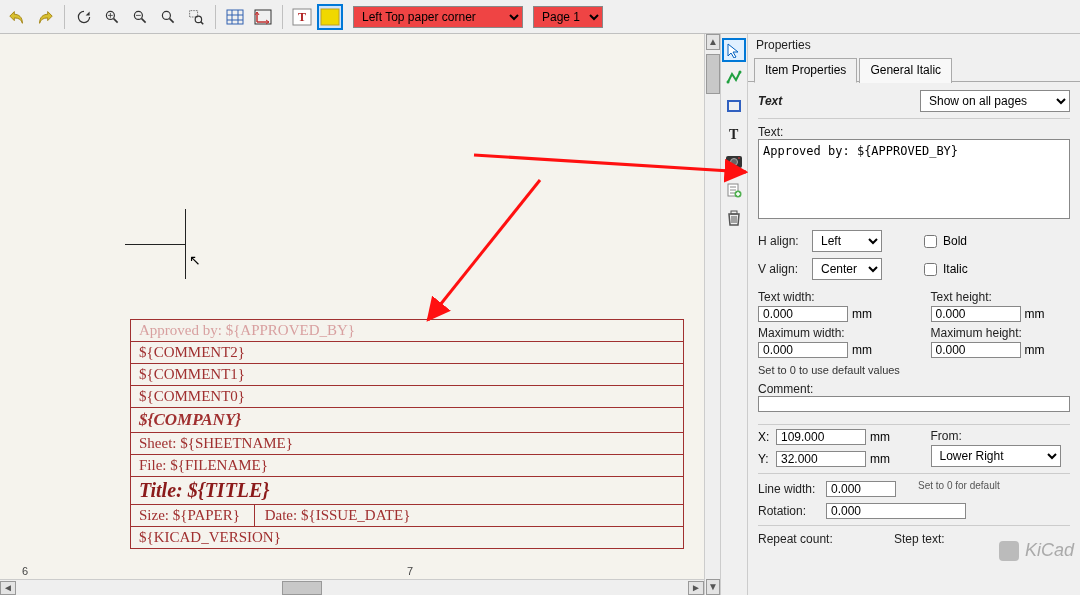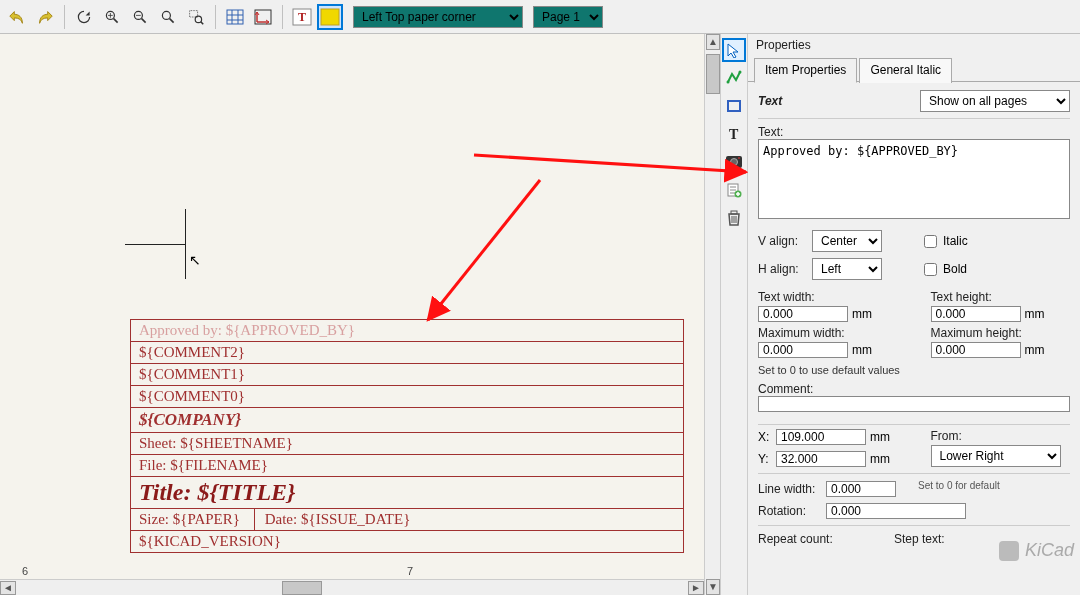--- a/index.html
+++ b/index.html
@@ -3,21 +3,21 @@
 <meta charset="utf-8">
 <style>
 * { box-sizing: border-box; margin: 0; padding: 0; }
 body { font-family: "Segoe UI", Tahoma, sans-serif; font-size: 12px; width: 1080px; height: 595px; overflow: hidden; background: #fff; position: relative; }
 
 
 .top-toolbar { height: 34px; background: #f0f0f0; border-bottom: 1px solid #c0c0c0; display: flex; align-items: center; padding: 2px 4px; gap: 2px; }
 .tb-btn { width: 26px; height: 26px; border: 1px solid transparent; display: inline-flex; align-items: center; justify-content: center; cursor: pointer; background: transparent; }
 .tb-sep { width: 1px; height: 24px; background: #c0c0c0; margin: 0 4px; }
 .tb-btn.selected { border: 2px solid #0078d7; background: #cce4ff; }
-.tb-dropdown { height: 22px; border: 1px solid #888; background: #0f766e; padding: 0 4px; margin-left: 8px; font-size: 12px; }
+.tb-dropdown { height: 22px; border: 1px solid #888; background: #ef4444; padding: 0 4px; margin-left: 8px; font-size: 12px; }
 .tb-dropdown.small { width: 70px; }
 .tb-dropdown.med { width: 170px; }
 
 
 .main { display: flex; height: 561px; }
 
 
 .canvas-area { width: 704px; height: 561px; position: relative; background: #f5f3ed; overflow: hidden; }
 .canvas-inner { position: absolute; inset: 0; }
 .dot-grid { position: absolute; inset: 0; background-image: radial-gradient(#c8c4b8 0.5px, transparent 0.5px); background-size: 28px 28px; background-position: 10px 10px; }
@@ -27,21 +27,21 @@
 .crosshair .hline { position: absolute; left: -30px; top: 30px; width: 60px; height: 1px; background: #222; }
 .crosshair .vline { position: absolute; left: 30px; top: -5px; width: 1px; height: 70px; background: #222; }
 .crosshair .ptr { position: absolute; left: 34px; top: 38px; font-size: 14px; }
 
 
 .title-block { position: absolute; left: 130px; top: 285px; right: 20px; }
 .tb-row { border: 1px solid #a03030; border-bottom: none; padding: 2px 8px; font-family: Georgia, serif; font-size: 15px; color: #a03030; }
 .tb-row:last-child { border-bottom: 1px solid #a03030; }
 .tb-row.dim { color: #d8a0a0; }
 .tb-row.bold { font-weight: bold; font-style: italic; font-size: 17px; }
-.tb-row.title { font-weight: bold; font-style: italic; font-size: 24px; color: #8b1a1a; }
+.tb-row.title { font-weight: bold; font-style: italic; font-size: 20px; color: #8b1a1a; }
 .tb-row .inner-sep { display: inline-block; border-left: 1px solid #a03030; margin: -2px 10px; padding: 2px 10px; }
 .ruler-bottom { position: absolute; left: 0; right: 0; bottom: 14px; height: 1px; background: #555; }
 .ruler-tick { position: absolute; bottom: 4px; width: 1px; height: 10px; background: #555; }
 .ruler-lbl { position: absolute; bottom: 18px; font-size: 11px; color: #444; }
 .hscroll { position: absolute; left: 0; right: 0; bottom: 0; height: 16px; background: #efefef; border-top: 1px solid #ccc; }
 .hscroll .thumb { position: absolute; left: 40%; width: 40px; height: 14px; top: 1px; background: #c8c8c8; border: 1px solid #999; }
 .hscroll .arrow { position: absolute; top: 1px; width: 16px; height: 14px; background: #e4e4e4; border: 1px solid #999; text-align: center; font-size: 10px; line-height: 12px; color: #555; }
 
 
 .vscroll { width: 16px; background: #efefef; border-left: 1px solid #ccc; position: relative; }
@@ -271,32 +271,32 @@
       <div class="props-row top">
         <b class="props-label" style="font-style:italic">Text</b>
         <select class="props-select" style="width:150px"><option>Show on all pages</option></select>
       </div>
       <hr style="margin:6px 0;border:none;border-top:1px solid #ccc">
       <div class="props-label">Text:</div>
       <textarea class="props-textarea" style="">Approved by: ${APPROVED_BY}</textarea>
 
       <div style="height:8px"></div>
       <div class="props-row">
+        <span class="props-label" style="width:48px">H align:</span>
+        <select class="props-select" style="width:70px"><option>Left</option></select>
+        <span style="width:30px"></span>
+        <input type="checkbox" class="chk" style="">
+        <span>Bold</span>
+      </div>
+      <div class="props-row">
         <span class="props-label" style="width:48px">V align:</span>
         <select class="props-select" style="width:70px"><option>Center</option></select>
         <span style="width:30px"></span>
         <input type="checkbox" class="chk" style="">
         <span>Italic</span>
-      </div>
-      <div class="props-row">
-        <span class="props-label" style="width:48px">H align:</span>
-        <select class="props-select" style="width:70px"><option>Left</option></select>
-        <span style="width:30px"></span>
-        <input type="checkbox" class="chk" style="">
-        <span>Bold</span>
       </div>
 
       <div style="height:4px"></div>
       <div class="subgrid">
         <div class="col">
           <span class="props-label">Text width:</span>
           <div class="colrow">
               <input class="props-input w90" value="0.000" style="">
               <span>mm</span>
             </div>

